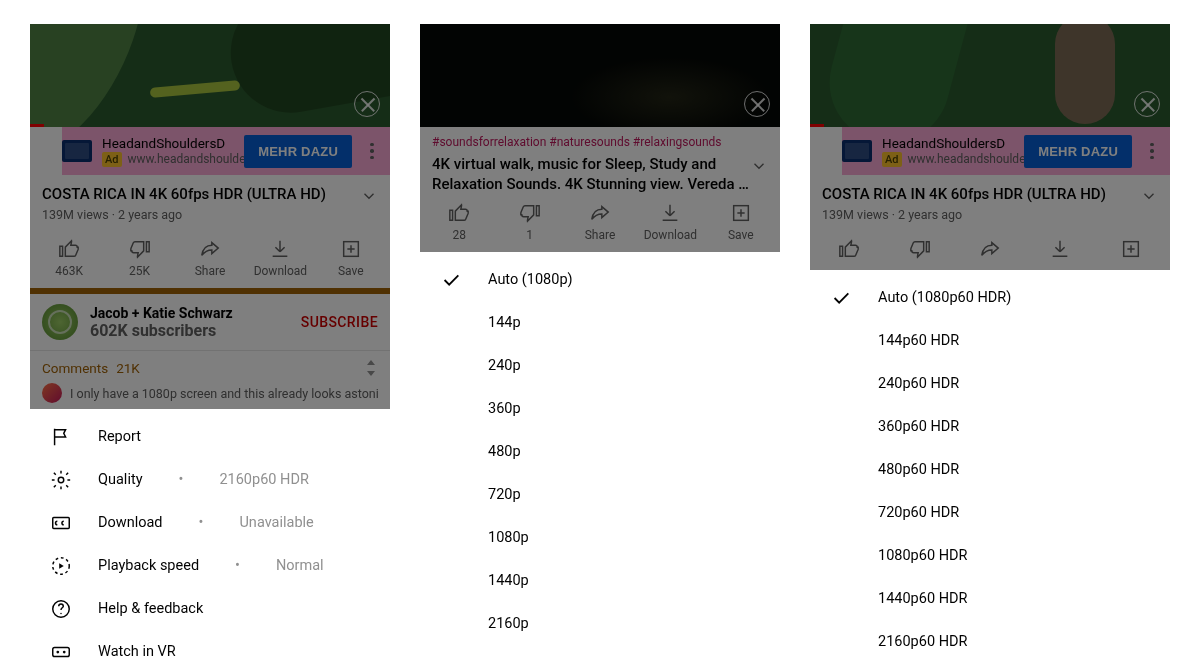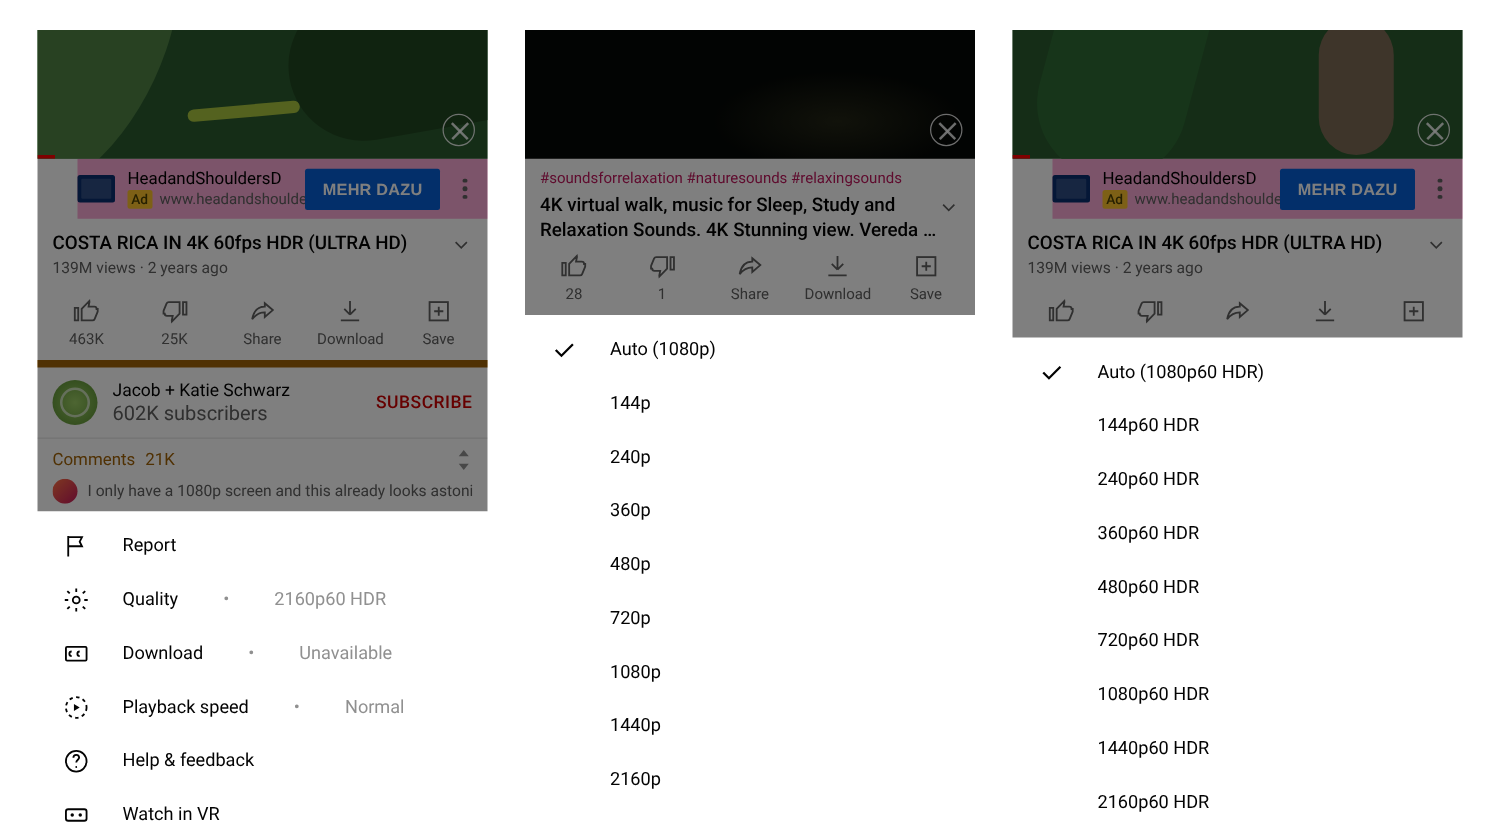--- a/index.html
+++ b/index.html
@@ -57,21 +57,21 @@
   
   .actions{ display:flex; justify-content:space-around; padding:6px 4px 10px; border-bottom:6px solid #a16207;}
   .act{ display:flex; flex-direction:column; align-items:center; gap:4px; font-size:12px; color:#606060; width:60px; cursor:pointer;}
   .act .ic{ width:22px; height:22px; display:flex; align-items:center; justify-content:center;}
   .act svg{ width:22px; height:22px; stroke:#606060; stroke-width:1.6; fill:none; }
 
   
   .chanrow{ display:flex; align-items:center; padding:10px 12px; gap:12px; border-bottom:1px solid #e5e5e5;}
   .avatar{ width:36px; height:36px; border-radius:50%; background:radial-gradient(circle,#9ccc65,#558b2f); position:relative;}
   .avatar::after{content:"";position:absolute;inset:6px;border:2px solid rgba(255,255,255,.6);border-radius:50%;}
-  .chaninfo{ flex:1;} .chaninfo .cn{ font-size:14px;} .chaninfo .cs{ font-size:16px; color:#606060;}
+  .chaninfo{ flex:1;font-weight:bold;} .chaninfo .cn{ font-size:14px;} .chaninfo .cs{ font-size:16px; color:#606060;}
   .subbtn{ color:#cc0000; font-weight:500; font-size:14px; letter-spacing:.4px; cursor:pointer;}
 
   
   .comments{ padding:8px 12px 6px; }
   .comhead{ display:flex; align-items:center; font-size:13.5px; color:#a16207;}
   .comhead .cc{ margin-left:8px;} .comhead .spacer{flex:1;}
   .sorter{ width:14px; height:18px; position:relative;}
   .sorter::before,.sorter::after{content:"";position:absolute;left:3px;width:0;height:0;border-left:4px solid transparent;border-right:4px solid transparent;}
   .sorter::before{top:1px;border-bottom:5px solid #909090;} .sorter::after{bottom:1px;border-top:5px solid #909090;}
   .comline{ display:flex; align-items:center; gap:8px; margin-top:6px; font-size:12.5px; color:#606060; white-space:nowrap; overflow:hidden;}

